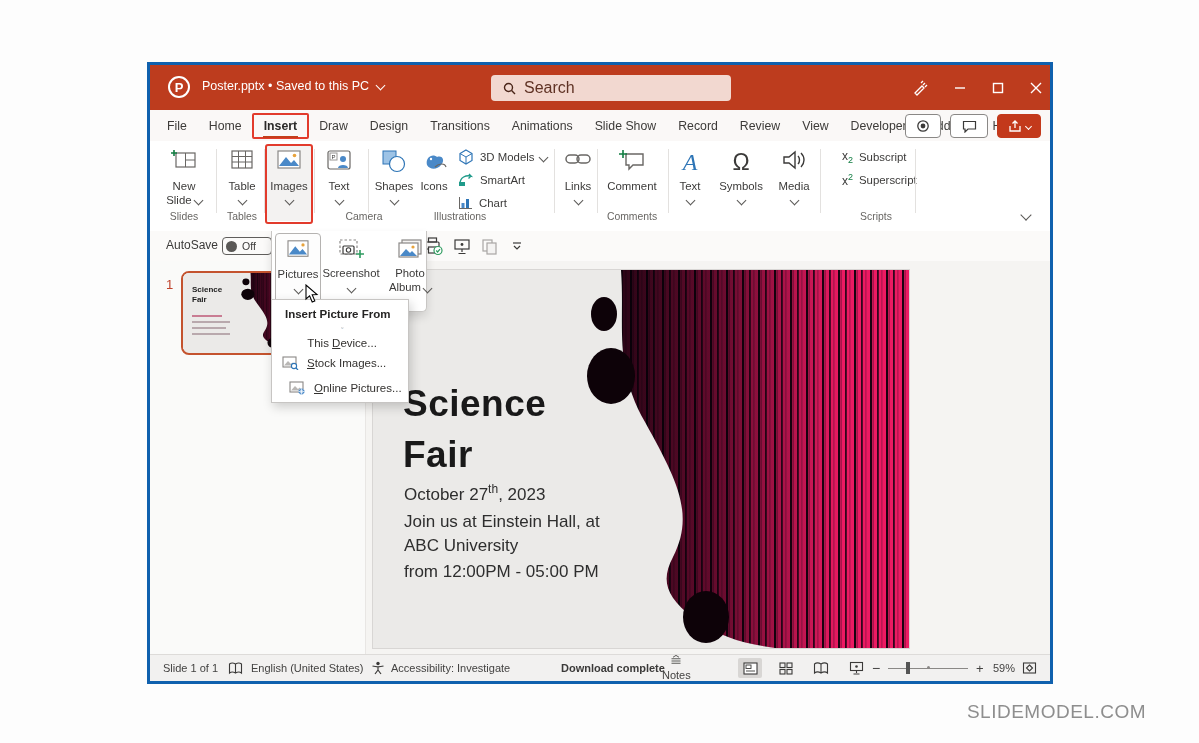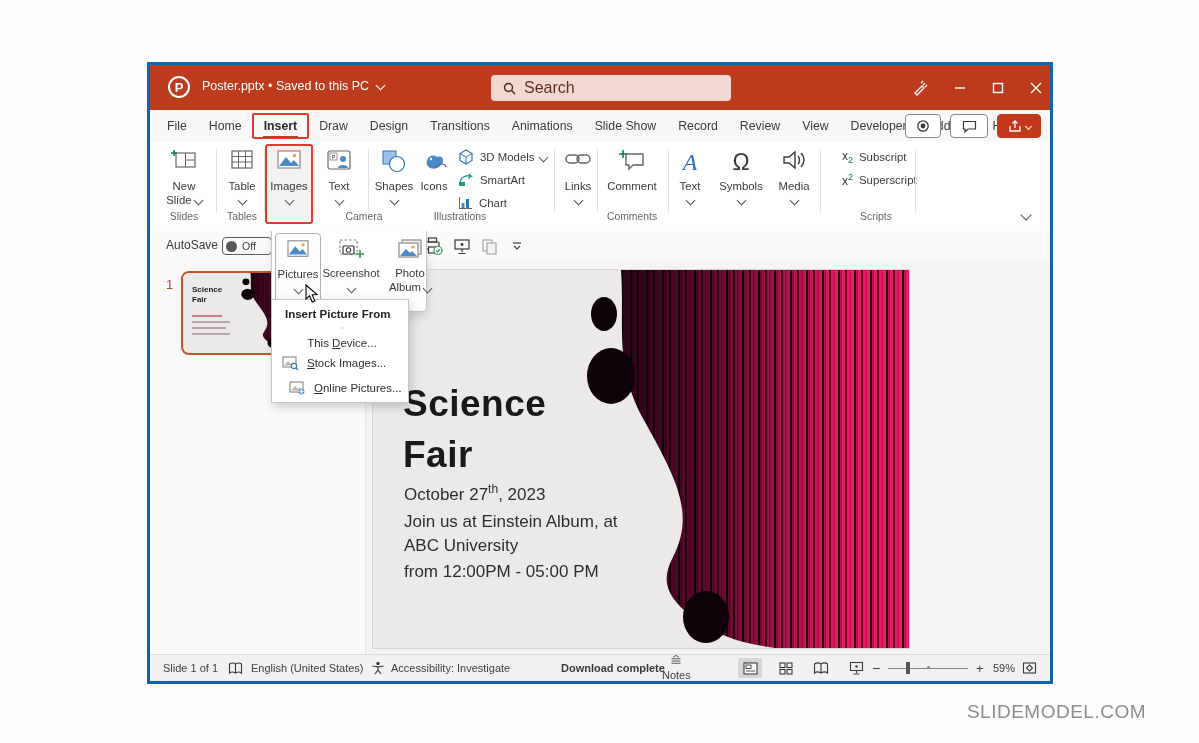--- a/index.html
+++ b/index.html
@@ -445,21 +445,21 @@
           <use href="#slideart"></use>
         </svg>
       <div class="slide-title">
         <span>Science</span><br>
         <span>Fair</span>
       </div>
       <div class="slide-date">
         <span>October 27</span><sup>th</sup><span>, 2023</span>
       </div>
       <div class="slide-join">
-        <span>Join us at Einstein Album, at</span><br>
+        <span>Join us at Einstein Hall, at</span><br>
         <span>ABC University</span>
       </div>
       <div class="slide-time">
         <span>from 12:00PM - 05:00 PM</span>
       </div>
     </div>
 
     <div class="drop-panel">
       <div class="dp-btn pictures-hl" style="left:3px;width:44px;">
         <span class="ricon">

